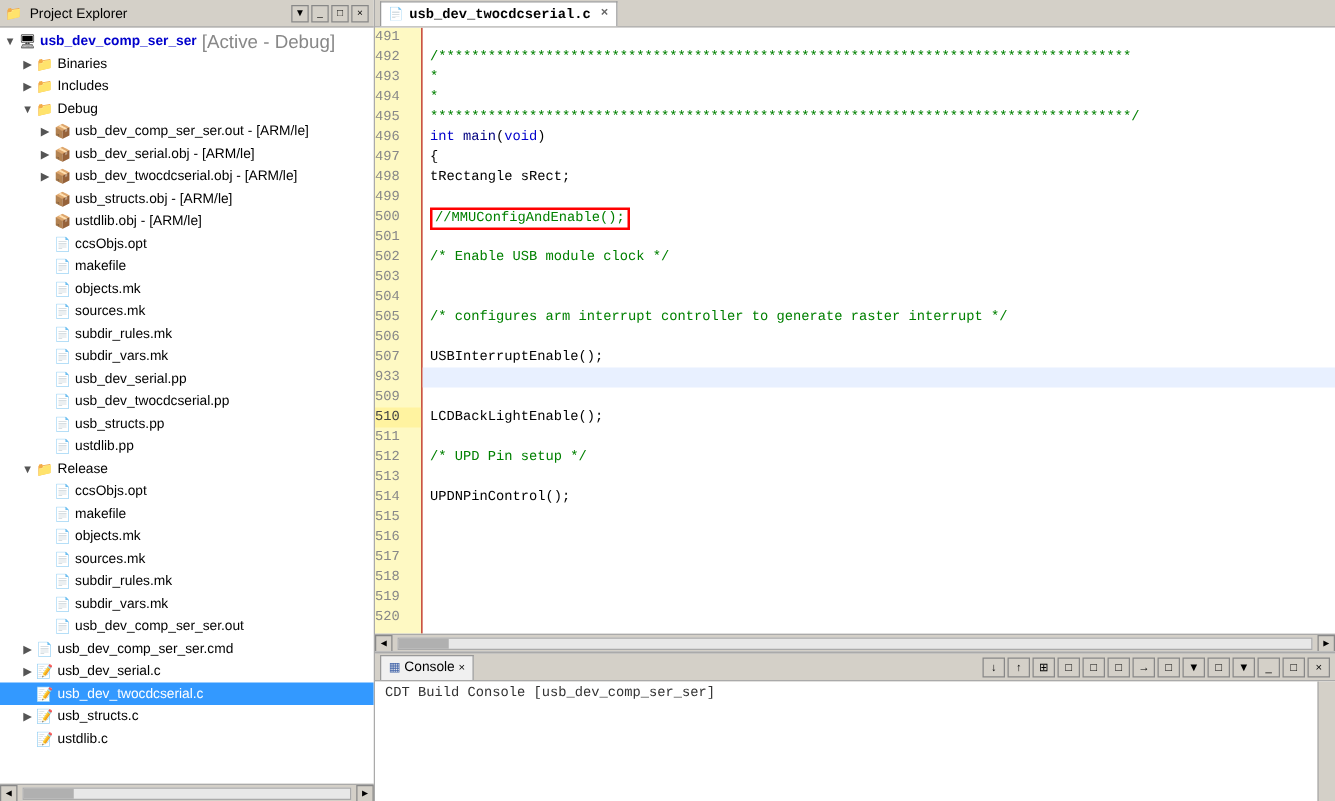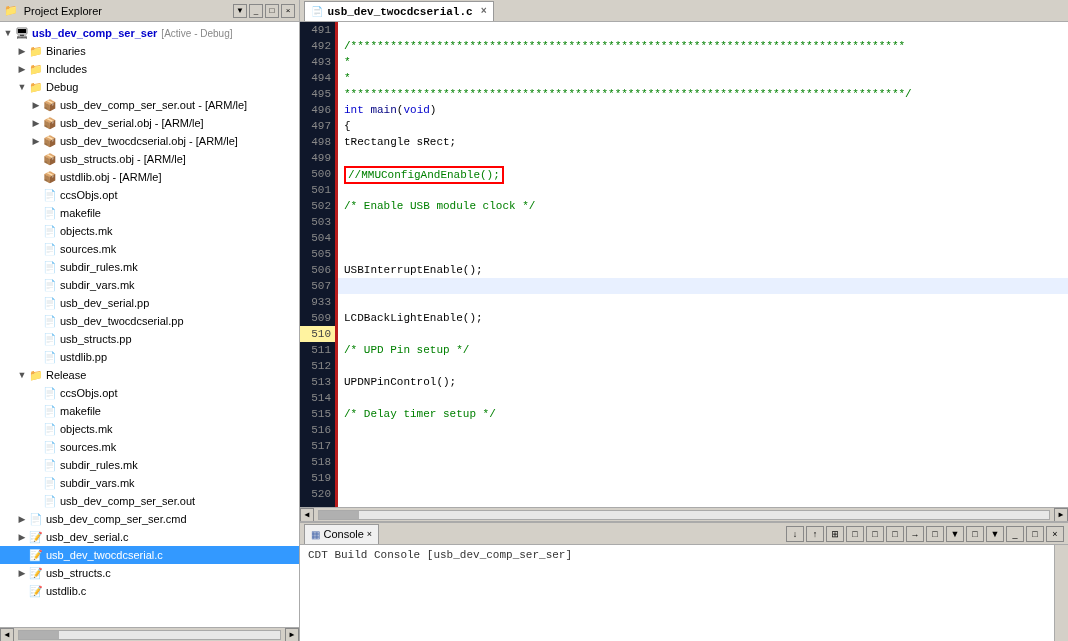--- a/index.html
+++ b/index.html
@@ -131,21 +131,21 @@
       width: 16px;
       height: 16px;
       display: inline-flex;
       align-items: center;
       justify-content: center;
       font-size: 11px;
       margin-right: 2px;
     }
     .item-label { color: #000; }
     .item-label.active-label { color: #0000cc; font-weight: bold; }
-    .item-debug { color: #888; font-size: 10px; margin-left: 4px; }
+    .item-debug { color: #888; font-size: 15px; margin-left: 4px; }
 
     
     .tree-scrollbar {
       height: 14px;
       background: #d4d0c8;
       border-top: 1px solid #aaa;
       display: flex;
       align-items: center;
     }
     .scrollbar-track {
@@ -182,24 +182,24 @@
     }
 
     .code-area {
       flex: 1;
       background: #ffffff;
       overflow: hidden;
       display: flex;
     }
     .line-numbers {
       width: 38px;
-      background: #0f172a;
-      border-right: 3px solid #b91c1c;
+      background: #fef9c3;
+      border-right: 1px solid #b91c1c;
       padding: 0;
-      text-align: right;
+      text-align: left;
       color: #888;
       font-size: 11px;
       overflow: hidden;
       user-select: none;
     }
     .line-numbers div {
       height: 16px;
       line-height: 16px;
       padding-right: 4px;
     }
@@ -603,31 +603,31 @@
             <div class="code-line"><span class="c-comment"> *************************************************************************************/</span></div>
             <div class="code-line"><span class="c-keyword">int</span> <span class="c-func">main</span>(<span class="c-keyword">void</span>)</div>
             <div class="code-line">{</div>
             <div class="code-line">    tRectangle sRect;</div>
             <div class="code-line">&nbsp;</div>
             <div class="code-line">    <span class="c-commented-code code-box">//MMUConfigAndEnable();</span></div>
             <div class="code-line">&nbsp;</div>
             <div class="code-line">    <span class="c-comment">/* Enable USB module clock */</span></div>
             <div class="code-line">&nbsp;</div>
             <div class="code-line">&nbsp;</div>
+            <div class="code-line">    <span class="c-comment">/* configures arm interrupt controller to generate raster interrupt   */</span></div>
             <div class="code-line">&nbsp;</div>
             <div class="code-line">    USBInterruptEnable();</div>
             <div class="code-line highlighted">&nbsp;</div>
             <div class="code-line">&nbsp;</div>
             <div class="code-line">    LCDBackLightEnable();</div>
             <div class="code-line">&nbsp;</div>
             <div class="code-line">    <span class="c-comment">/* UPD Pin setup */</span></div>
             <div class="code-line">&nbsp;</div>
             <div class="code-line">    UPDNPinControl();</div>
             <div class="code-line">&nbsp;</div>
-            <div class="code-line">    <span class="c-comment">/* Delay timer setup */</span></div>
             <div class="code-line">&nbsp;</div>
           </div>
       </div>
       <div class="code-scrollbar-h">
         <div class="scrollbar-btn">◀</div>
         <div class="scrollbar-track" style="flex:1;height:10px;background:#e8e8e8;margin:0 4px;border:1px solid #aaa;">
           <div class="scrollbar-thumb"></div>
         </div>
         <div class="scrollbar-btn">▶</div>
       </div>

